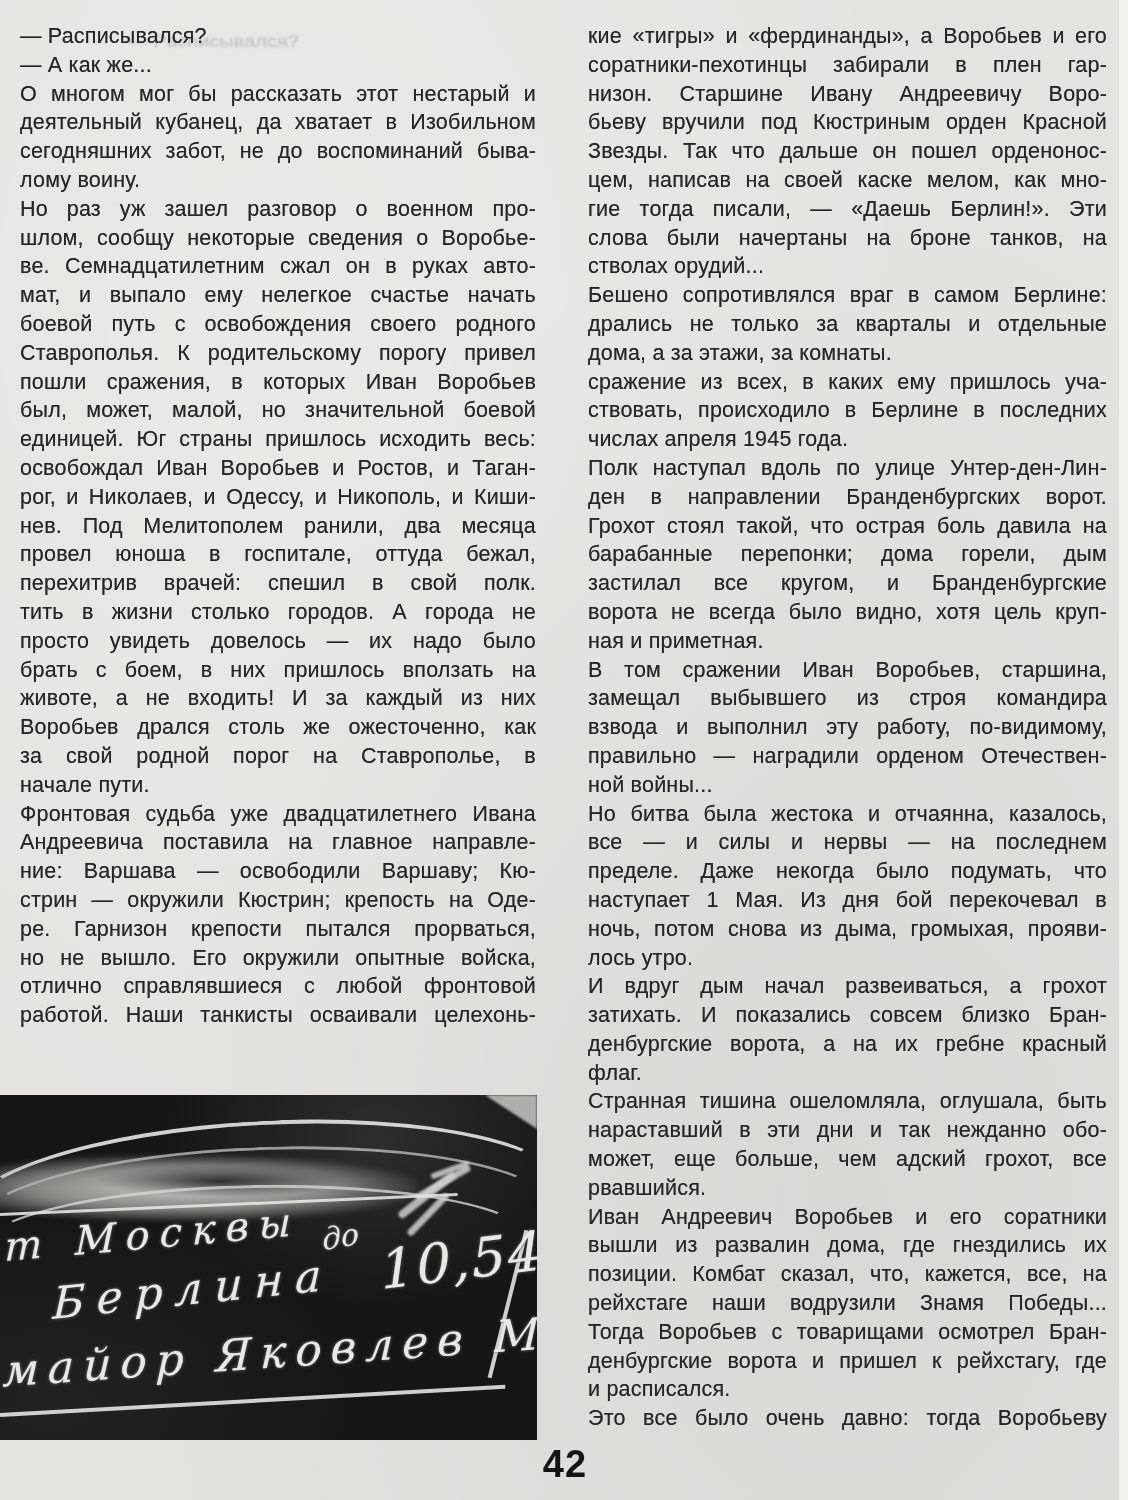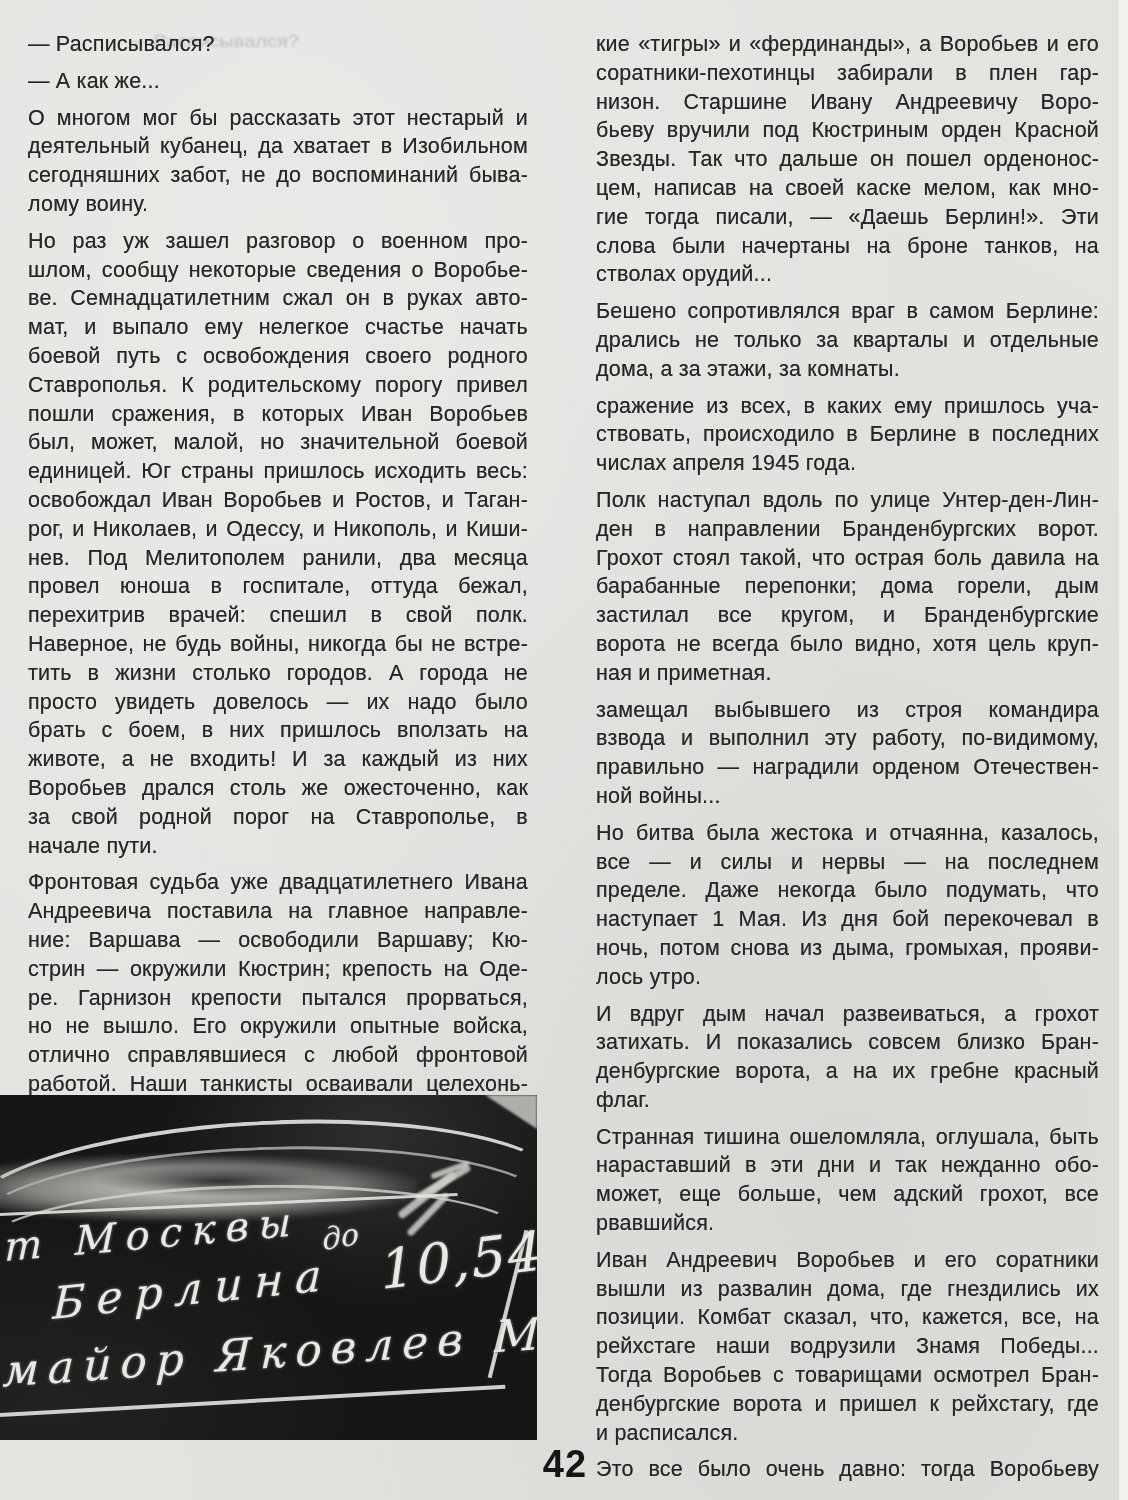--- a/index.html
+++ b/index.html
@@ -11,21 +11,21 @@
       radial-gradient(ellipse at 25% 20%, rgba(255,255,255,.22), transparent 55%),
       radial-gradient(ellipse at 75% 80%, rgba(0,0,0,.05), transparent 60%),
       #e4e3e0;
     font-family:"Liberation Sans","DejaVu Sans",sans-serif;
     color:#262626;
   }
   .edge-right{position:absolute;right:0;top:0;width:9px;height:100%;background:#f2f1ee;}
   .col{position:absolute;top:22px;}
   .col-left{left:20px;width:516px;}
   .col-right{left:588px;width:519px;}
-  .para{margin:8px;padding:0;}
+  .para{margin:0;padding:0;}
   .tline{
     font-size:21.5px;
     line-height:28.8px;
     letter-spacing:.2px;
     text-align:justify;
     text-align-last:justify;
     text-shadow:0 0 .5px rgba(20,20,20,.55);
     white-space:normal;
   }
   .tline.last{text-align-last:left;}
@@ -120,21 +120,20 @@
         <div class="tline">боевой путь с освобождения своего родного</div>
         <div class="tline">Ставрополья. К родительскому порогу привел</div>
         <div class="tline">пошли сражения, в которых Иван Воробьев</div>
         <div class="tline">был, может, малой, но значительной боевой</div>
         <div class="tline">единицей. Юг страны пришлось исходить весь:</div>
         <div class="tline">освобождал Иван Воробьев и Ростов, и Таган-</div>
         <div class="tline">рог, и Николаев, и Одессу, и Никополь, и Киши-</div>
         <div class="tline">нев. Под Мелитополем ранили, два месяца</div>
         <div class="tline">провел юноша в госпитале, оттуда бежал,</div>
         <div class="tline">перехитрив врачей: спешил в свой полк.</div>
-        <div class="tline">Наверное, не будь войны, никогда бы не встре-</div>
         <div class="tline">тить в жизни столько городов. А города не</div>
         <div class="tline">просто увидеть довелось — их надо было</div>
         <div class="tline">брать с боем, в них пришлось вползать на</div>
         <div class="tline">животе, а не входить! И за каждый из них</div>
         <div class="tline">Воробьев дрался столь же ожесточенно, как</div>
         <div class="tline">за свой родной порог на Ставрополье, в</div>
         <div class="tline last">начале пути.</div>
       </div>
       <div class="para">
         <div class="tline">Фронтовая судьба уже двадцатилетнего Ивана</div>
@@ -172,20 +171,21 @@
       <div class="para">
         <div class="tline">Полк наступал вдоль по улице Унтер-ден-Лин-</div>
         <div class="tline">ден в направлении Бранденбургских ворот.</div>
         <div class="tline">Грохот стоял такой, что острая боль давила на</div>
         <div class="tline">барабанные перепонки; дома горели, дым</div>
         <div class="tline">застилал все кругом, и Бранденбургские</div>
         <div class="tline">ворота не всегда было видно, хотя цель круп-</div>
         <div class="tline last">ная и приметная.</div>
       </div>
       <div class="para">
+        <div class="tline">В том сражении Иван Воробьев, старшина,</div>
         <div class="tline">замещал выбывшего из строя командира</div>
         <div class="tline">взвода и выполнил эту работу, по-видимому,</div>
         <div class="tline">правильно — наградили орденом Отечествен-</div>
         <div class="tline last">ной войны...</div>
       </div>
       <div class="para">
         <div class="tline">Но битва была жестока и отчаянна, казалось,</div>
         <div class="tline">все — и силы и нервы — на последнем</div>
         <div class="tline">пределе. Даже некогда было подумать, что</div>
         <div class="tline">наступает 1 Мая. Из дня бой перекочевал в</div>

